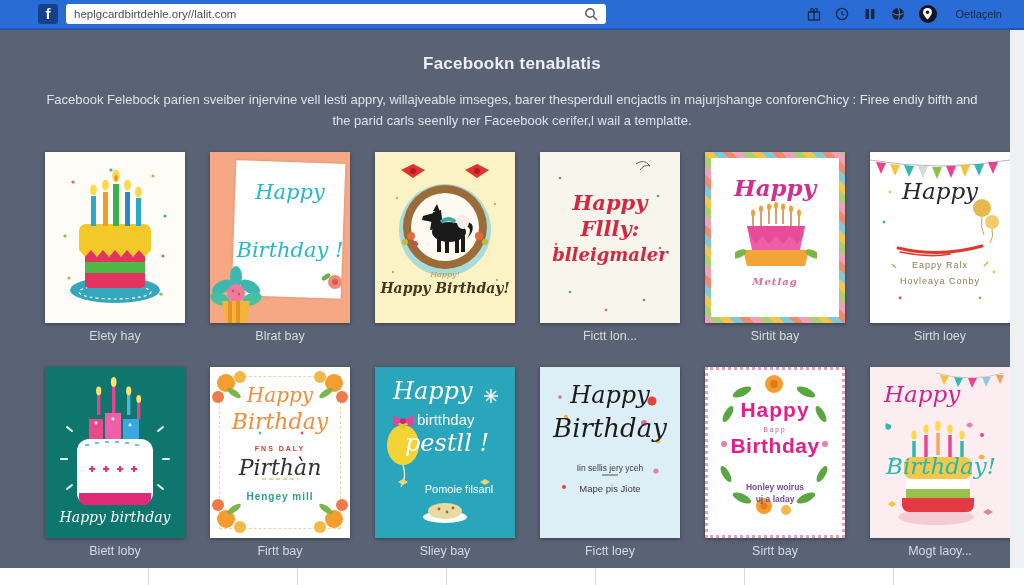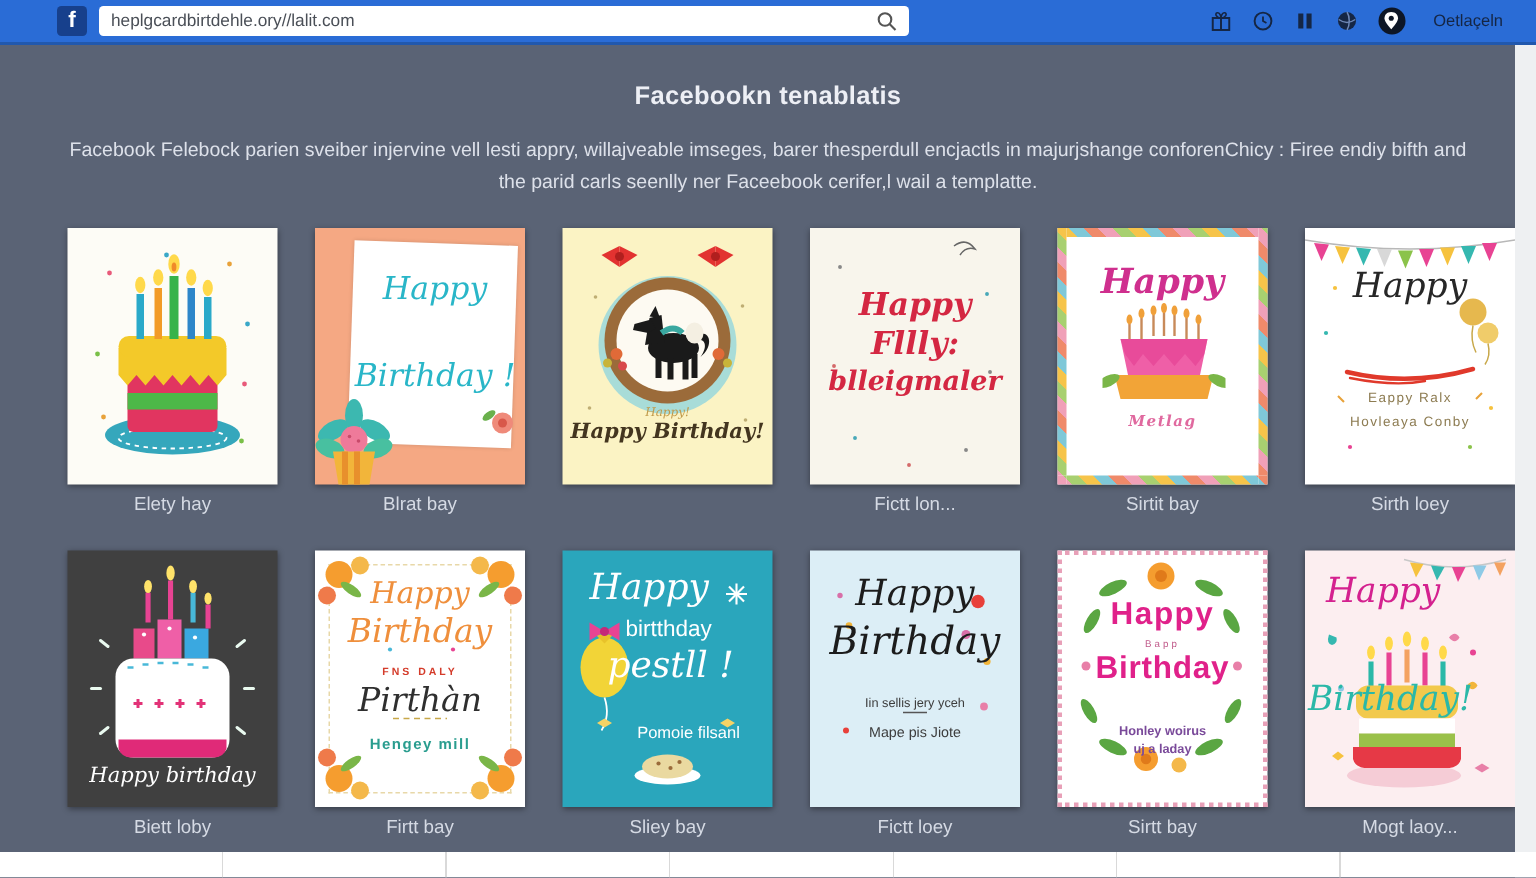--- a/index.html
+++ b/index.html
@@ -48,21 +48,21 @@
   .c5{background:#fff;border:6px solid transparent;border-image:repeating-linear-gradient(45deg,#f0a0b8 0 7px,#a8d070 7px 14px,#f6c44a 14px 21px,#7fc8d8 21px 28px,#ef8a6a 28px 35px) 6;}
   .c5-t1{top:16px;font-size:23px;color:#cf2f8e;font-weight:700;}
   .c5-t2{top:118px;font-size:10px;color:#e0699f;letter-spacing:1px;font-weight:700;}
   
   .c6{background:#fff;}
   .c6-t1{top:26px;font-size:23px;color:#272727;}
   .c6-t2{top:60px;font-size:23px;color:#3faf52;}
   .c6-t3{top:108px;font-size:9px;color:#8d7c52;letter-spacing:1px;}
   .c6-t4{top:124px;font-size:9px;color:#8d7c52;letter-spacing:1px;}
   
-  .c7{background:#404040;}
+  .c7{background:#0f766e;}
   .c7-t1{top:142px;font-size:14px;color:#fff;}
   
   .c8{background:#fff;outline:1px dashed #e8d8a8;outline-offset:-10px;}
   .c8-t1{top:16px;font-size:20px;color:#ef8f3c;}
   .c8-t2{top:42px;font-size:22px;color:#ef8f3c;}
   .c8-t3{top:78px;font-size:7px;color:#d43b2a;letter-spacing:2px;font-weight:700;}
   .c8-t4{top:88px;font-size:22px;color:#2f2f2f;}
   .c8-t5{top:124px;font-size:10px;color:#2a9d8f;font-weight:700;letter-spacing:1px;}
   
   .c9{background:#2aa6bc;}
@@ -79,21 +79,21 @@
   
   .c11{background:#fff;border:3px dotted #e8a0b8;}
   .c11-t1{top:28px;font-size:21px;color:#e0218a;font-weight:800;letter-spacing:1px;}
   .c11-t2{top:56px;font-size:6.5px;color:#c05a8a;letter-spacing:2px;}
   .c11-t3{top:64px;font-size:21px;color:#e0218a;font-weight:800;letter-spacing:.5px;}
   .c11-t4{top:112px;font-size:8.5px;color:#7a4a9a;font-weight:700;}
   .c11-t5{top:124px;font-size:8.5px;color:#7a4a9a;font-weight:700;}
   
   .c12{background:#fceef0;}
   .c12-t1{top:14px;left:14px;right:auto;font-size:23px;color:#d4218f;z-index:2;}
-  .c12-t2{top:86px;left:2px;right:auto;font-size:23px;color:#2ab8a8;z-index:2;}
+  .c12-t2{top:86px;left:16px;right:auto;font-size:23px;color:#2ab8a8;z-index:2;}
 
   
   .right-strip{position:absolute;top:30px;right:0;width:14px;bottom:0;background:#eef0f2;}
   .bottom-strip{position:absolute;left:0;right:0;bottom:0;height:17px;background:#fff;
     background-image:repeating-linear-gradient(90deg,transparent 0 148px,#d9d9d9 148px 149px);}
 </style>
 </head>
 <body>
 
 <header class="topbar">

